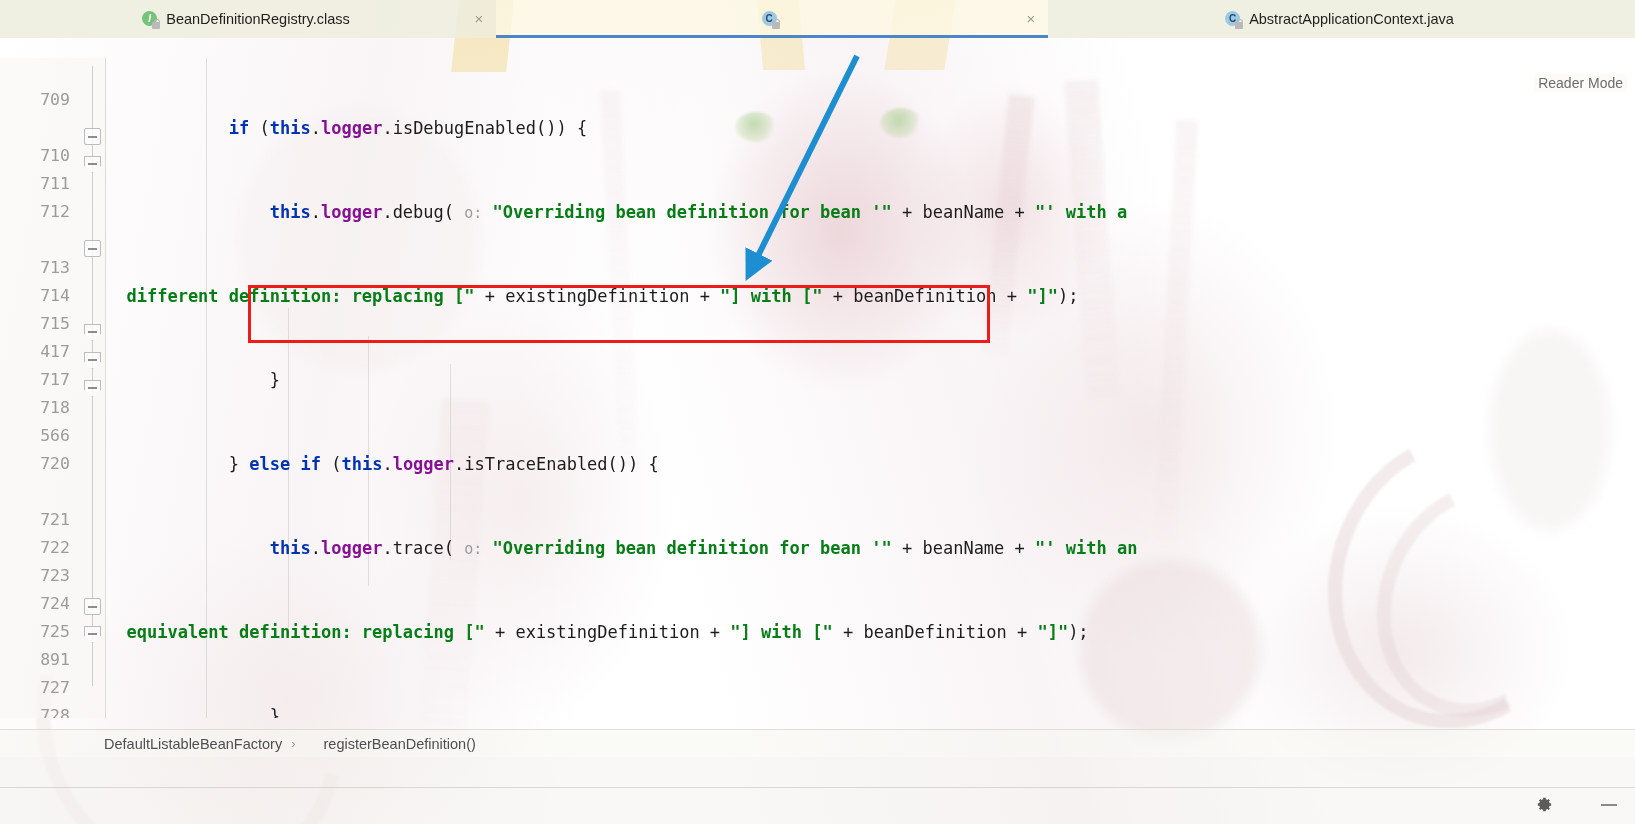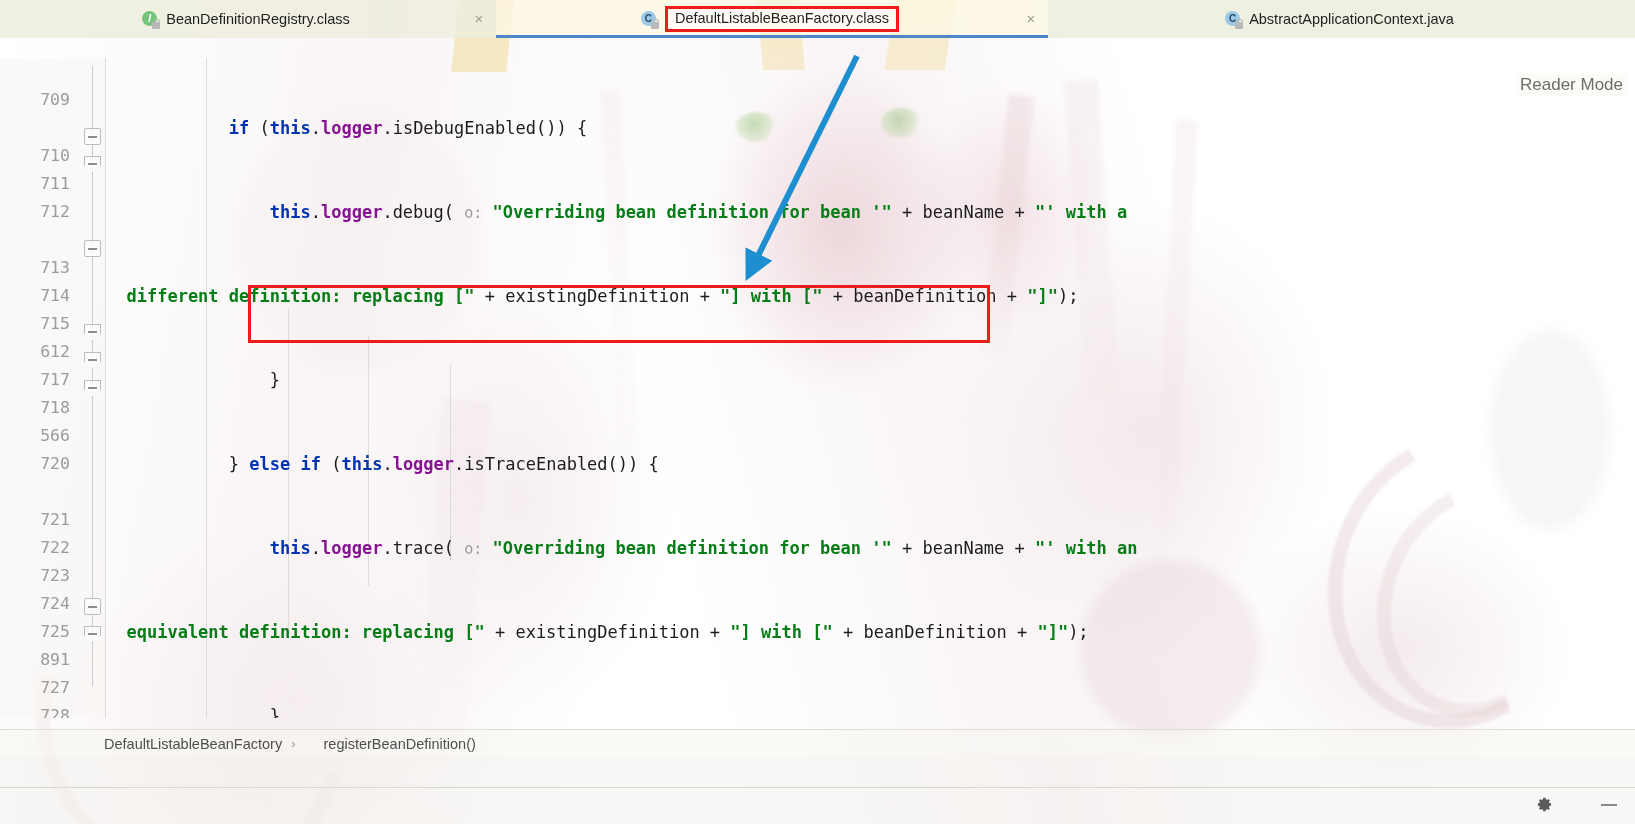--- a/index.html
+++ b/index.html
@@ -230,21 +230,21 @@
     position: absolute;
     border: 3px solid #ee1b1b;
     z-index: 8;
     pointer-events: none;
   }
   .ann-arrow { position: absolute; z-index: 8; pointer-events: none; }
 
   
   .reader-mode {
     position: absolute; top: 74px; right: 8px;
-    font-size: 17px; color: #6d6d6d;
+    font-size: 14px; color: #6d6d6d;
     z-index: 9;
     background: rgba(250,248,243,0.55);
     padding: 1px 4px;
   }
 
   
   .breadcrumbs {
     position: absolute; top: 729px; left: 0;
     width: 1635px; height: 28px;
     z-index: 6;
@@ -310,21 +310,20 @@
       </span>
       <span>BeanDefinitionRegistry.class</span>
       <span class="tab-close">×</span>
     </div>
 
     <div class="tab tab-active tab-2">
       <span class="tab-icon cls">
         <span class="disc">C</span>
           <span class="lock"></span>
       </span>
-      <span class="tab-label-boxed">DefaultListableBeanFactory.class</span>
       <span class="tab-close">×</span>
     </div>
 
     <div class="tab tab-inactive tab-3">
       <span class="tab-icon cls">
         <span class="disc">C</span>
           <span class="lock"></span>
       </span>
       <span>AbstractApplicationContext.java</span>
     </div>
@@ -341,21 +340,21 @@
       <div class="lineno blank">708</div>
       <div class="lineno">709</div>
       <div class="lineno blank">·</div>
       <div class="lineno">710</div>
       <div class="lineno">711</div>
       <div class="lineno">712</div>
       <div class="lineno blank">·</div>
       <div class="lineno">713</div>
       <div class="lineno">714</div>
       <div class="lineno">715</div>
-      <div class="lineno">612</div>
+      <div class="lineno">417</div>
       <div class="lineno">717</div>
       <div class="lineno">718</div>
       <div class="lineno">566</div>
       <div class="lineno">720</div>
       <div class="lineno blank">·</div>
       <div class="lineno">721</div>
       <div class="lineno">722</div>
       <div class="lineno">723</div>
       <div class="lineno">724</div>
       <div class="lineno">725</div>

